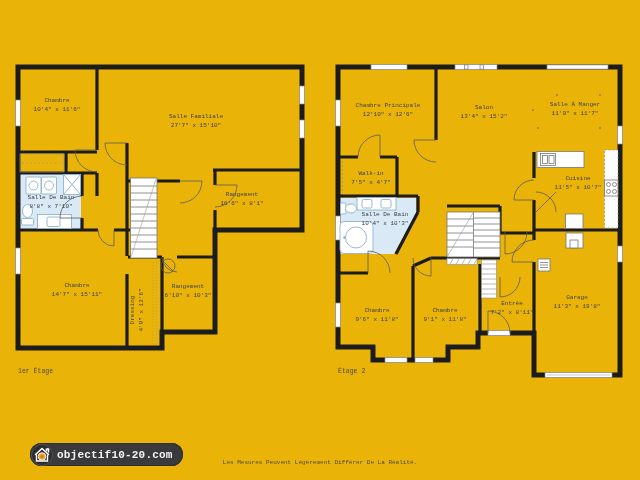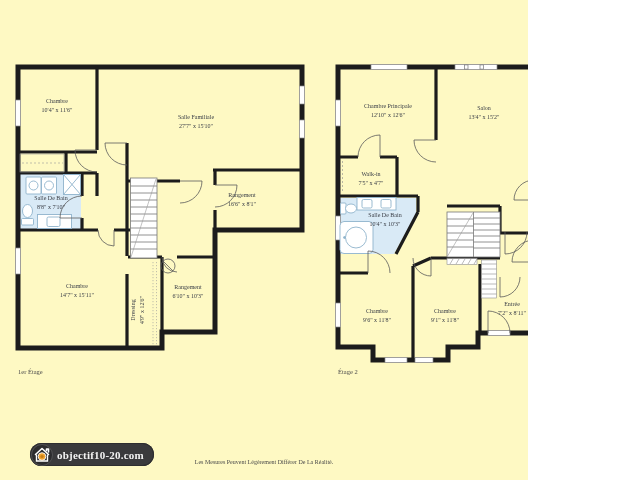--- a/index.html
+++ b/index.html
@@ -1,17 +1,17 @@
 <!DOCTYPE html>
 <html><head>
 <meta charset="utf-8">
 <style>
   html,body{margin:0;padding:0;background:#ffffff;}
-  #screen{position:relative;width:528px;height:480px;background:#fef9c3;overflow:hidden;
-          font-family:Liberation Serif, serif;}
+  #screen{position:relative;width:640px;height:480px;background:#eab308;overflow:hidden;
+          font-family:Liberation Mono, monospace;}
   #plan-svg{position:absolute;left:0;top:0;}
   .room-label{position:absolute;transform:translate(-50%,-50%);text-align:center;
               font-size:6px;line-height:1.45;color:#3d4149;white-space:nowrap;}
   .room-label .nm{display:block;}
   .room-label .dm{display:block;}
   .room-label.rot{transform:translate(-50%,-50%) rotate(-90deg);}
   .floor-label{position:absolute;font-size:6.5px;color:#4c4c4c;}
   #logo{position:absolute;left:30px;top:443px;height:23px;display:flex;align-items:center;
         background:#3a3a3c;border-radius:12px;padding:0 10px 0 1px;box-shadow:0 0 0 1px #2e2e30 inset;}
   #logo .txt{color:#f2f2f2;font-size:11px;font-weight:bold;letter-spacing:0.2px;margin-left:4px;}

